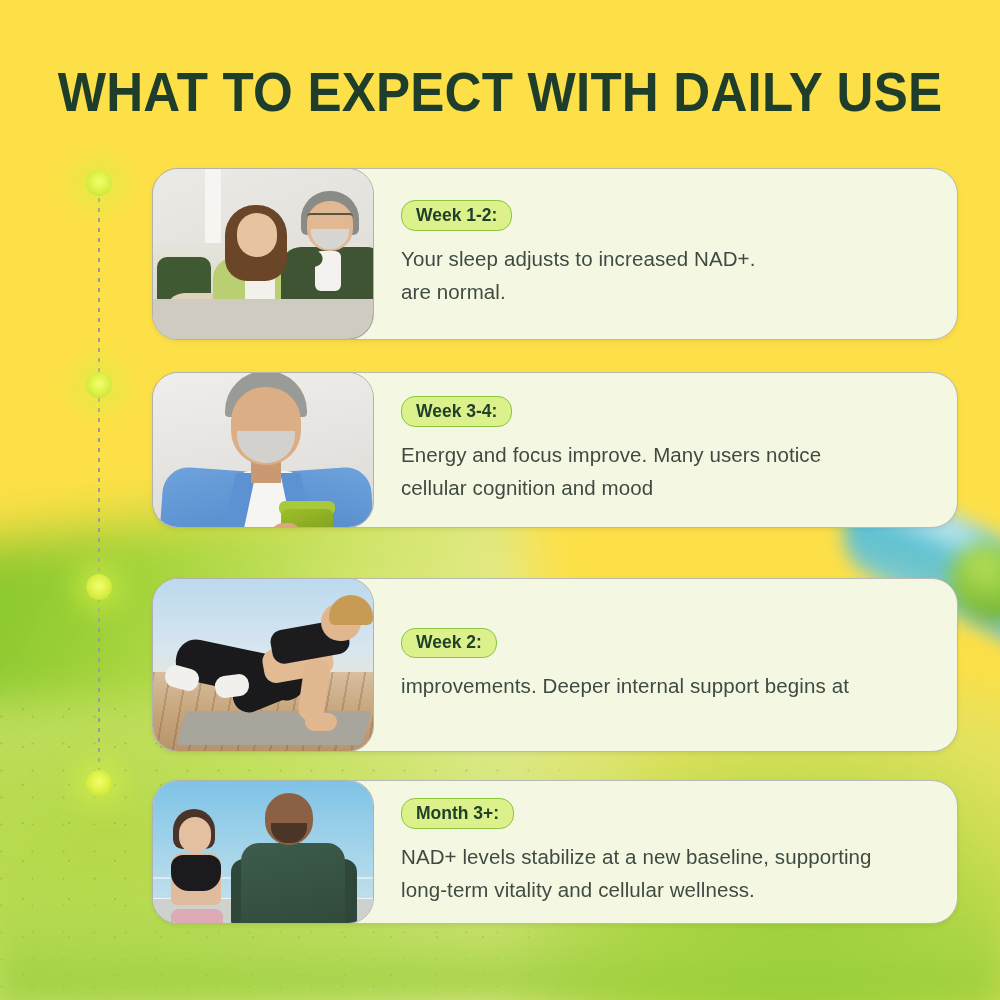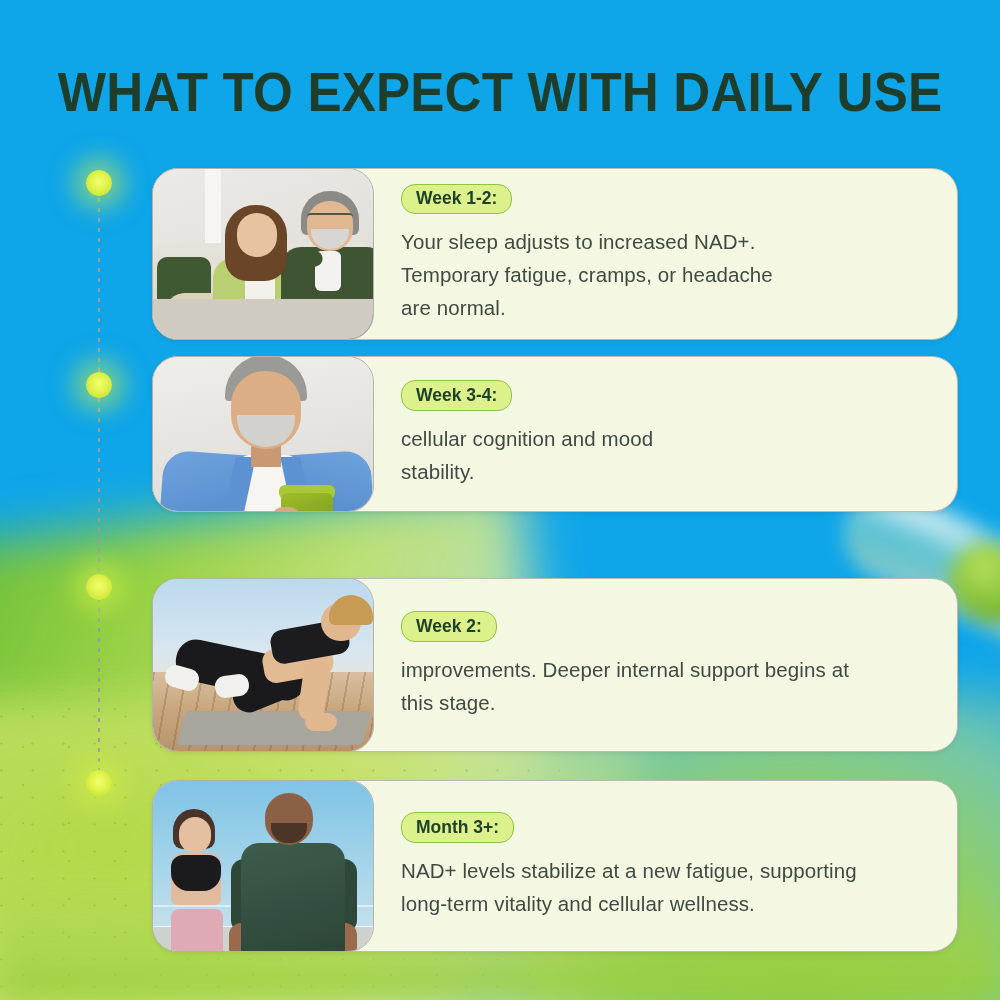--- a/index.html
+++ b/index.html
@@ -6,21 +6,21 @@
 
   html, body {
     width:1000px; height:1000px;
     overflow:hidden;
     font-family:"Liberation Sans", sans-serif;
   }
 
   #page {
     position:relative;
     width:1000px; height:1000px;
-    background:#0ea5e9;
+    background:#fde047;
     overflow:hidden;
   }
 
   
   .bg-layer { position:absolute; inset:0; pointer-events:none; }
 
   .blob-green-diagonal {
     position:absolute;
     left:-340px; top:530px;
     width:900px; height:640px;
@@ -322,49 +322,48 @@
           <div class="s1-mFace"></div>
         <div class="s1-mBeard"></div>
           <div class="s1-glass"></div>
         <div class="s1-seat"></div>
       </div>
     </div>
     <div class="card-body">
       <span class="badge">Week 1-2:</span>
       <div class="desc">
         <div>Your sleep adjusts to increased NAD+.</div>
-        <div>Temporary fatigue, cramps, or headache</div>
         <div>are normal.</div>
       </div>
     </div>
   </div>
 
-  <div class="card" style="top:356px; height:156px">
+  <div class="card" style="top:372px; height:156px">
     <div class="card-thumb">
       <div class="thumb-art sc">
         <div class="s2-bg"></div>
         <div class="s2-blazL"></div>
           <div class="s2-blazR"></div>
         <div class="s2-shirt"></div>
           <div class="s2-lapL"></div>
           <div class="s2-lapR"></div>
         <div class="s2-neck"></div>
         <div class="s2-hair"></div>
           <div class="s2-face"></div>
           <div class="s2-beard"></div>
         <div class="s2-jarLid"></div>
           <div class="s2-jar"></div>
           <div class="s2-hand"></div>
       </div>
     </div>
     <div class="card-body">
       <span class="badge">Week 3-4:</span>
       <div class="desc">
+        <div>Energy and focus improve. Many users notice</div>
         <div>cellular cognition and mood</div>
-        <div>stability.</div>
       </div>
     </div>
   </div>
 
   <div class="card" style="top:578px; height:174px">
     <div class="card-thumb">
       <div class="thumb-art sc">
         <div class="s3-sky"></div>
           <div class="s3-grd"></div>
           <div class="s3-board"></div>
@@ -378,26 +377,25 @@
         <div class="s3-arm"></div>
           <div class="s3-hand"></div>
         <div class="s3-head"></div>
           <div class="s3-hair"></div>
       </div>
     </div>
     <div class="card-body">
       <span class="badge">Week 2:</span>
       <div class="desc">
         <div>improvements. Deeper internal support begins at</div>
-        <div>this stage.</div>
-      </div>
-    </div>
-  </div>
-
-  <div class="card" style="top:780px; height:172px">
+      </div>
+    </div>
+  </div>
+
+  <div class="card" style="top:780px; height:144px">
     <div class="card-thumb">
       <div class="thumb-art sc">
         <div class="s4-sky"></div>
           <div class="s4-rail2"></div>
           <div class="s4-rail"></div>
         <div class="s4-grd"></div>
         <div class="s4-wSho"></div>
           <div class="s4-wBody"></div>
           <div class="s4-wBra"></div>
         <div class="s4-wHair"></div>
@@ -407,19 +405,19 @@
         <div class="s4-mSkL"></div>
           <div class="s4-mSkR"></div>
         <div class="s4-mBody"></div>
         <div class="s4-mHead"></div>
           <div class="s4-mBrd"></div>
       </div>
     </div>
     <div class="card-body">
       <span class="badge">Month 3+:</span>
       <div class="desc">
-        <div>NAD+ levels stabilize at a new fatigue, supporting</div>
+        <div>NAD+ levels stabilize at a new baseline, supporting</div>
         <div>long-term vitality and cellular wellness.</div>
       </div>
     </div>
   </div>
 
 </div>
 
 </body></html>

